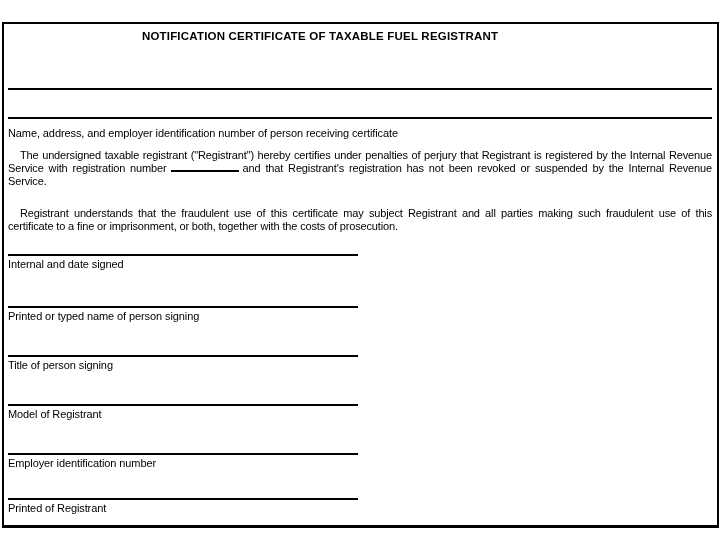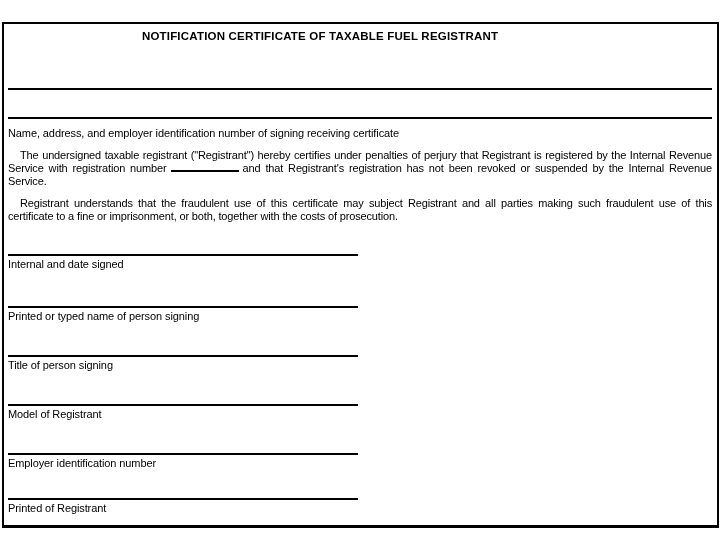--- a/index.html
+++ b/index.html
@@ -66,21 +66,21 @@
     position: absolute;
     left: 8px;
     width: 704px;
     font-size: 11px;
     line-height: 13px;
     letter-spacing: -0.15px;
     text-align: justify;
     text-indent: 12px;
   }
   .para-1 { top: 149px; }
-  .para-2 { top: 197px; }
+  .para-2 { top: 207px; }
 
   .inline-blank {
     display: inline-block;
     width: 68px;
     height: 10px;
     border-bottom: 2px solid #000000;
     margin: 0 4px;
     vertical-align: baseline;
   }
 
@@ -96,21 +96,21 @@
 
 <div class="page">
 
 
   <div class="cert-box"></div>
 
   <div class="cert-title">NOTIFICATION CERTIFICATE OF TAXABLE FUEL REGISTRANT</div>
 
   <div class="hr-full hr-recipient-1"></div>
   <div class="hr-full hr-recipient-2"></div>
-  <div class="field-label recipient-label">Name, address, and employer identification number of signing receiving certificate</div>
+  <div class="field-label recipient-label">Name, address, and employer identification number of person receiving certificate</div>
 
   <div class="body-para para-1">
     <span>The undersigned taxable registrant ("Registrant") hereby certifies under penalties of perjury that Registrant is registered by the Internal Revenue Service with registration number</span><span class="inline-blank"></span><span>and that Registrant's registration has not been revoked or suspended by the Internal Revenue Service.</span>
   </div>
 
   <div class="body-para para-2">Registrant understands that the fraudulent use of this certificate may subject Registrant and all parties making such fraudulent use of this certificate to a fine or imprisonment, or both, together with the costs of prosecution.</div>
 
   <div class="sig-line" style="top:254px"></div>
   <div class="field-label" style="top:258px">Internal and date signed</div>
 

